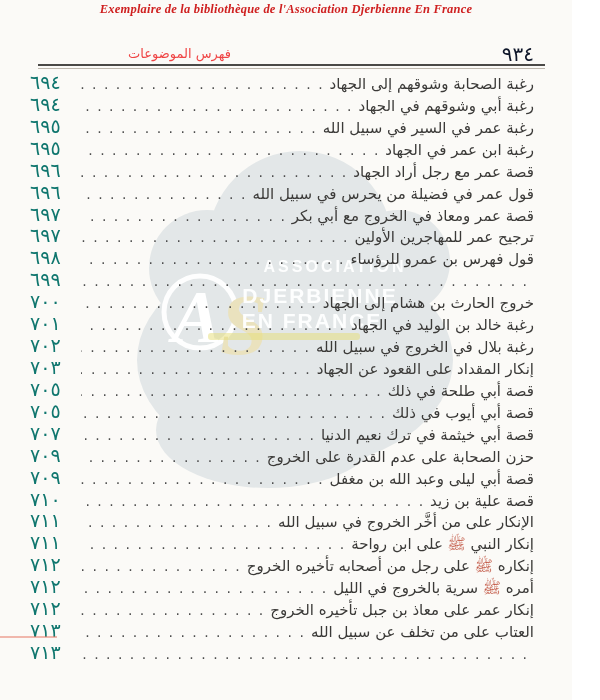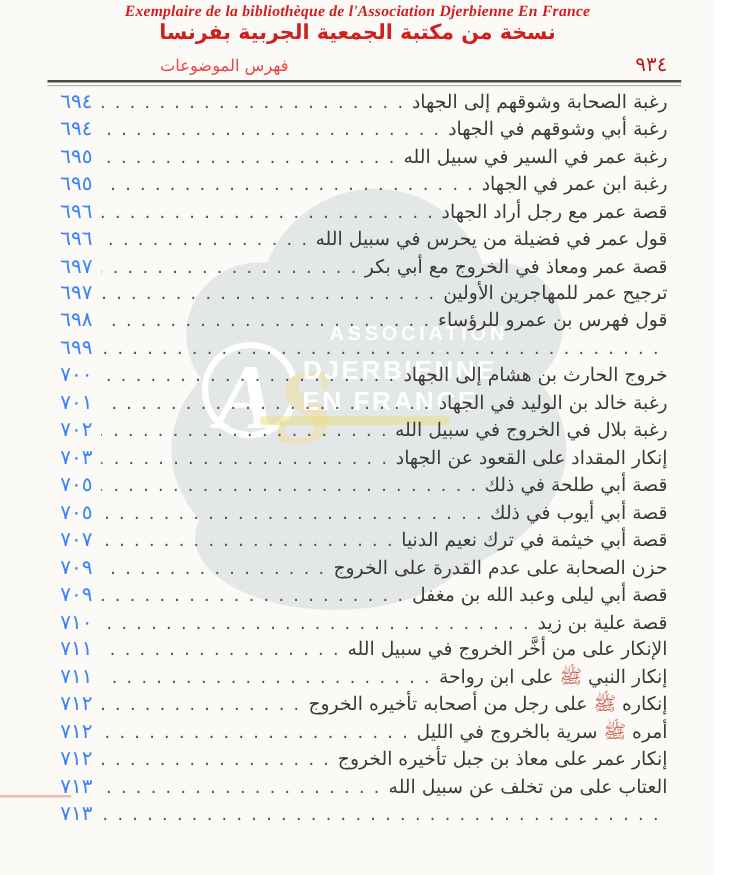--- a/index.html
+++ b/index.html
@@ -14,21 +14,21 @@
     font-family:"Liberation Serif", serif;
     font-weight:bold; font-style:italic;
     font-size:12.5px; color:#cf2020; letter-spacing:.2px;
   }
   .stamp-ar {
     font-weight:bold; font-size:16.5px; color:#cf2020;
     direction:rtl; margin-top:-1px;
   }
   
   .pagehead { position:absolute; top:42px; left:38px; right:38px; height:22px; z-index:2; }
-  .folio { position:absolute; right:0; top:0; font-size:16px; color:#b91c1c; direction:rtl; }
+  .folio { position:absolute; right:0; top:0; font-size:20px; color:#0f172a; direction:rtl; }
   .section-title { position:absolute; left:90px; top:4px; font-size:13px; color:#ef4444; direction:rtl; }
   .rule  { position:absolute; top:64px; left:38px; width:507px; height:2px; background:#4a4947; z-index:2; }
   .rule2 { position:absolute; top:68px; left:38px; width:507px; height:1px; background:#bdb7ae; z-index:2; }
   
   .watermark { position:absolute; top:0; left:0; z-index:0; }
   
   .toc {
     position:absolute; top:71px; left:0; right:0;
     padding:0 38px 0 30px; direction:rtl; z-index:1;
   }
@@ -39,37 +39,36 @@
   }
   .sws { color:#c25744; }
   .leader {
     flex:1 1 auto; overflow:hidden; white-space:nowrap;
     margin:0 7px; color:#4d4d4d; font-size:14px; word-spacing:3px;
   }
   .leader::before {
     content:". . . . . . . . . . . . . . . . . . . . . . . . . . . . . . . . . . . . . . . . . . . . . . . . . . . . . . . . . . . .";
   }
   .pagenum {
-    flex:0 0 auto; width:44px; text-align:right;
-    font-size:16px; color:#3b82f6; direction:rtl;
+    flex:0 0 auto; width:44px; text-align:left;
+    font-size:19px; color:#0f766e; direction:rtl;
   }
   
   .artifact-line {
     position:absolute; left:0; top:636px; width:57px; height:2px;
     background:rgba(231,128,112,.55); z-index:2;
   }
 </style>
 </head>
 <body>
 
 <div class="page">
 
   <div class="stamp">
     <div class="stamp-fr">Exemplaire de la bibliothèque de l'Association Djerbienne En France</div>
-    <div class="stamp-ar">نسخة من مكتبة الجمعية الجربية بفرنسا</div>
   </div>
 
   <svg class="watermark" width="600" height="700" viewBox="0 0 600 700">
     <g fill="#e3e7e8">
       <circle cx="300" cy="243" r="92"></circle>
       <circle cx="207" cy="268" r="58"></circle>
       <circle cx="398" cy="262" r="52"></circle>
       <ellipse cx="295" cy="360" rx="158" ry="108"></ellipse>
       <ellipse cx="268" cy="430" rx="112" ry="58"></ellipse>
     </g>

